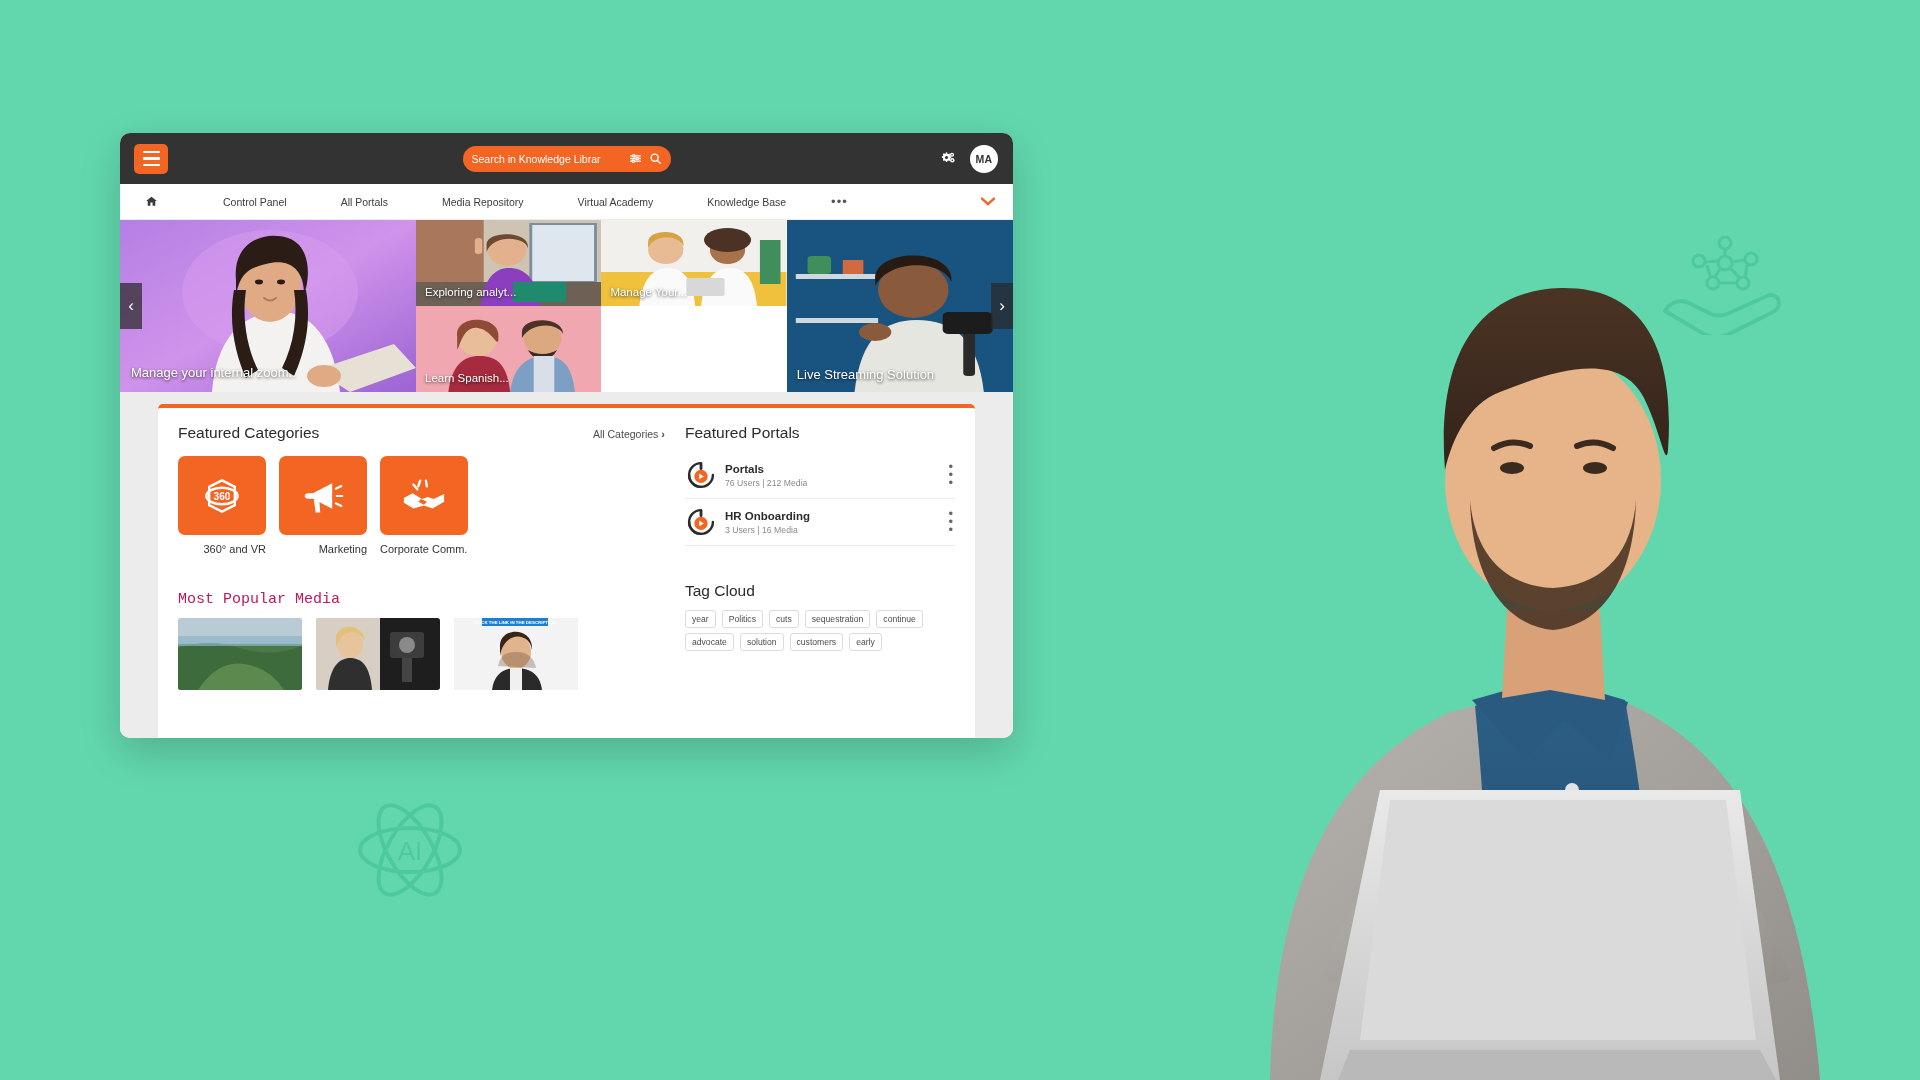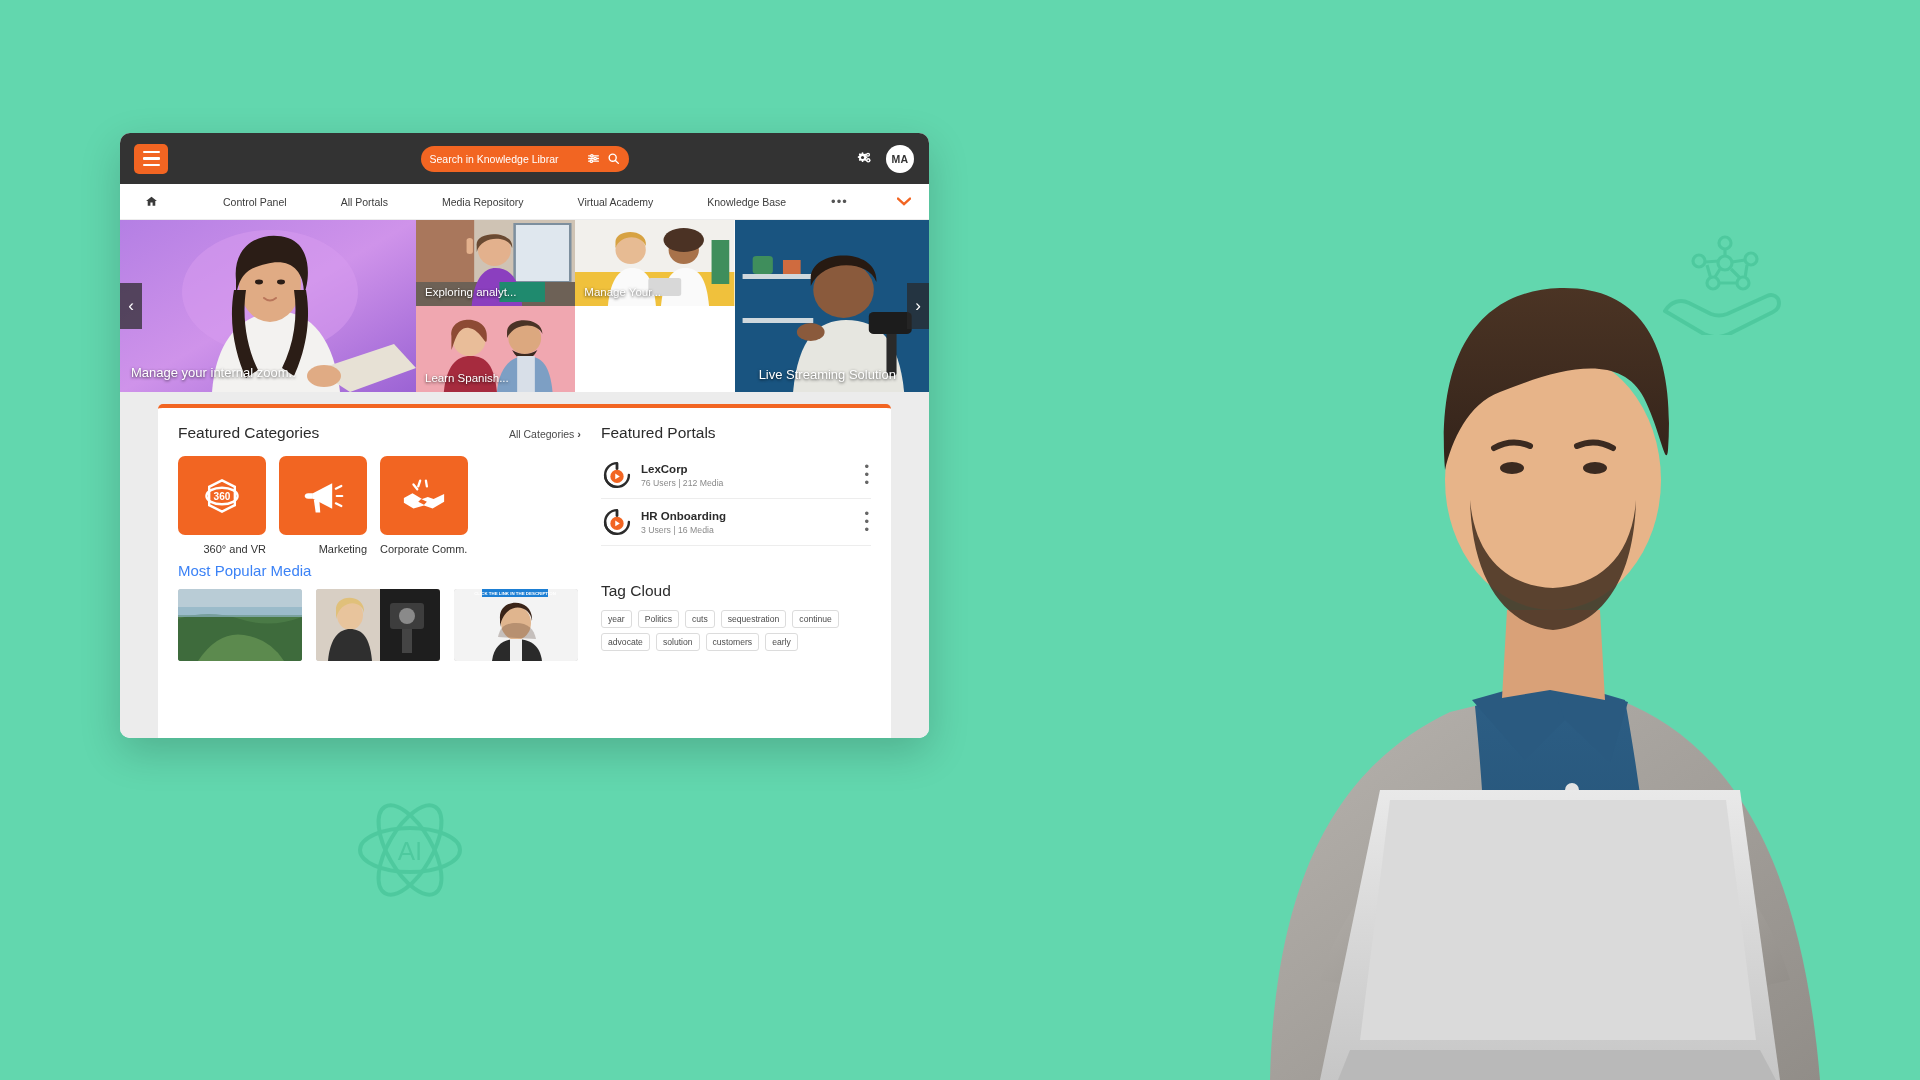--- a/index.html
+++ b/index.html
@@ -19,21 +19,21 @@
   .person-wrap {
     position: absolute; right: 0; bottom: 0;
     width: 900px; height: 1080px;
     pointer-events: none;
   }
 
   
   .app-window {
     position: absolute;
     left: 120px; top: 133px;
-    width: 809px; height: 605px;
+    width: 893px; height: 605px;
     border-radius: 10px;
     overflow: hidden;
     background: #fff;
     box-shadow: 0 14px 40px rgba(0,0,0,.18);
   }
 
   
   .topbar {
     height: 51px; background: #333333;
     display: flex; align-items: center;
@@ -104,21 +104,21 @@
   .hero-grid { flex: 1; display: grid; grid-template-columns: 1fr 1fr 1.22fr;
                grid-template-rows: 1fr 1fr; }
   .tile { position: relative; overflow: hidden; }
   .tile.tall { grid-row: span 2; }
   .caption {
     position: absolute; left: 9px; bottom: 8px;
     color: #fff; font-size: 11.5px; font-weight: normal;
     text-shadow: 0 1px 3px rgba(0,0,0,.75);
     white-space: nowrap;
   }
-  .caption.big { font-size: 13px; left: 24px; bottom: 10px; }
+  .caption.big { font-size: 13px; left: 10px; bottom: 10px; }
   .caption.main { left: 11px; bottom: 12px; font-size: 13px; }
 
   .hero-arrow {
     position: absolute; top: 50%; transform: translateY(-50%);
     width: 22px; height: 46px;
     background: rgba(40,40,40,.72);
     color: #fff; display: flex; align-items: center; justify-content: center;
     font-size: 17px; cursor: pointer; z-index: 5;
   }
   .hero-arrow.left { left: 0; }
@@ -153,21 +153,21 @@
   .cat { width: 88px; cursor: pointer; }
   .cat-box {
     width: 88px; height: 79px; background: #f26522;
     border-radius: 7px; display: flex; align-items: center; justify-content: center;
   }
   .cat-label {
     margin-top: 8px; font-size: 11px; color: #333;
     text-align: right; white-space: nowrap; overflow: hidden;
   }
 
-  .sub-title { font-size: 15px; color: #3b82f6; margin: 7px 0 10px; }
+  .sub-title { font-size: 15px; color: #be185d; margin: 36px 0 10px; font-family: Liberation Mono, monospace; }
   .media-row { display: flex; gap: 14px; }
   .media-thumb {
     width: 124px; height: 72px; border-radius: 3px;
     overflow: hidden; position: relative; cursor: pointer;
     background: #ccc;
   }
 
   
   .portal-item {
     display: flex; align-items: center; gap: 10px;
@@ -538,21 +538,21 @@
         <div style="margin-top:10px">
           <div class="portal-item">
             <svg class="portal-logo" viewBox="0 0 40 40">
               <path d="M20 3 a17 17 0 1 0 17 17" fill="none" stroke="#2b2b2b" stroke-width="3.4" stroke-linecap="round"></path>
               <path d="M20 37 a17 17 0 0 1 -17 -17" fill="none" stroke="#2b2b2b" stroke-width="3.4" stroke-linecap="round"></path>
               <rect x="18" y="2" width="4" height="11" rx="2" fill="#2b2b2b"></rect>
               <circle cx="20" cy="22" r="9.5" fill="#f26522"></circle>
               <path d="M17.5 18 L24 22 L17.5 26 Z" fill="#fff"></path>
             </svg>
             <div class="portal-txt">
-              <div class="portal-name">LexCorp</div>
+              <div class="portal-name">Portals</div>
               <div class="portal-meta">76 Users | 212 Media</div>
             </div>
             <div class="kebab">
                 <span>•</span>
                 <span>•</span>
                 <span>•</span>
               </div>
           </div>
 
           <div class="portal-item">

